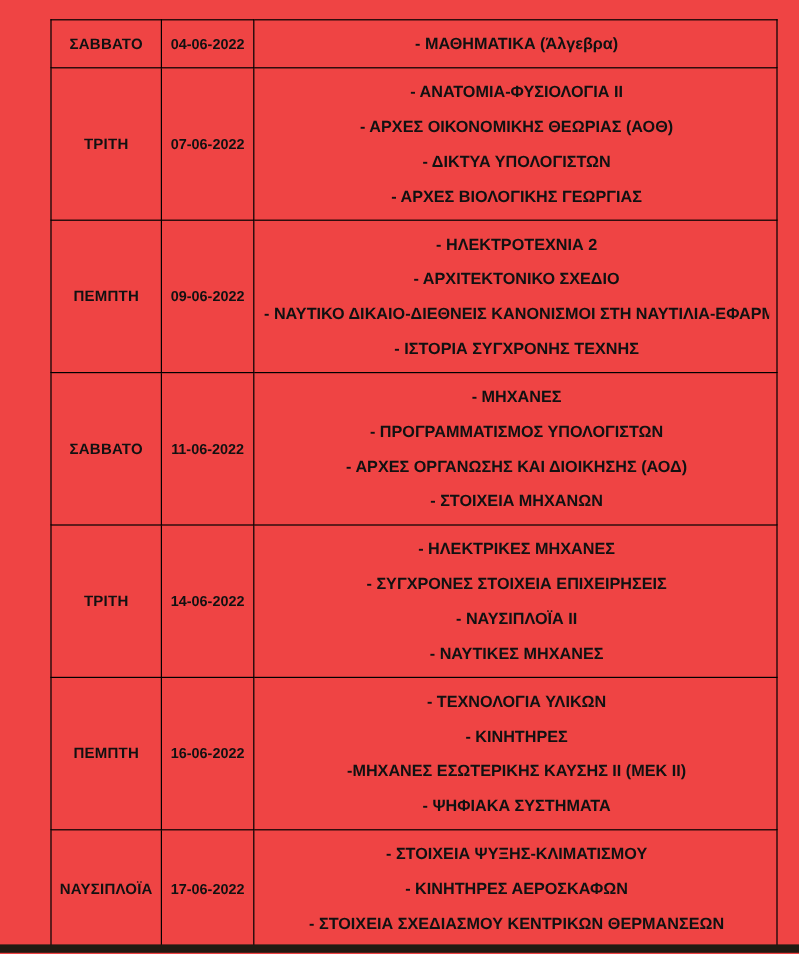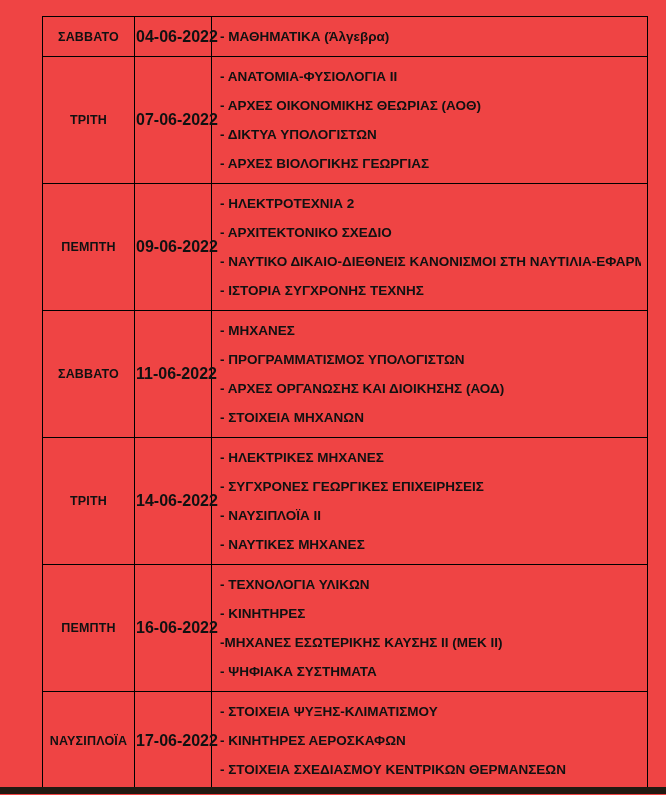--- a/index.html
+++ b/index.html
@@ -33,27 +33,27 @@
   td.day-cell {
     width: 92px;
     text-align: center;
     font-size: 12.5px;
     letter-spacing: 0.2px;
     padding: 2px;
   }
   td.date-cell {
     width: 77px;
     text-align: center;
-    font-size: 16px;
+    font-size: 12px;
     padding: 2px 1px;
     white-space: nowrap;
   }
   td.subjects-cell {
     width: 436px;
-    text-align: left;
+    text-align: center;
     padding: 5px 6px 5px 8px;
   }
   .subject-line {
     font-size: 13.5px;
     line-height: 29px;
     white-space: nowrap;
     overflow: hidden;
   }
   .bottom-bar {
     position: absolute;
@@ -105,21 +105,21 @@
             <div class="subject-line">- ΠΡΟΓΡΑΜΜΑΤΙΣΜΟΣ ΥΠΟΛΟΓΙΣΤΩΝ</div>
             <div class="subject-line">- ΑΡΧΕΣ ΟΡΓΑΝΩΣΗΣ ΚΑΙ ΔΙΟΙΚΗΣΗΣ (ΑΟΔ)</div>
             <div class="subject-line">- ΣΤΟΙΧΕΙΑ ΜΗΧΑΝΩΝ</div>
           </td>
         </tr>
         <tr>
           <td class="day-cell">ΤΡΙΤΗ</td>
           <td class="date-cell">14-06-2022</td>
           <td class="subjects-cell">
             <div class="subject-line">- ΗΛΕΚΤΡΙΚΕΣ ΜΗΧΑΝΕΣ</div>
-            <div class="subject-line">- ΣΥΓΧΡΟΝΕΣ ΓΕΩΡΓΙΚΕΣ ΕΠΙΧΕΙΡΗΣΕΙΣ</div>
+            <div class="subject-line">- ΣΥΓΧΡΟΝΕΣ ΣΤΟΙΧΕΙΑ ΕΠΙΧΕΙΡΗΣΕΙΣ</div>
             <div class="subject-line">- ΝΑΥΣΙΠΛΟΪΑ ΙΙ</div>
             <div class="subject-line">- ΝΑΥΤΙΚΕΣ ΜΗΧΑΝΕΣ</div>
           </td>
         </tr>
         <tr>
           <td class="day-cell">ΠΕΜΠΤΗ</td>
           <td class="date-cell">16-06-2022</td>
           <td class="subjects-cell">
             <div class="subject-line">- ΤΕΧΝΟΛΟΓΙΑ ΥΛΙΚΩΝ</div>
             <div class="subject-line">- ΚΙΝΗΤΗΡΕΣ</div>

